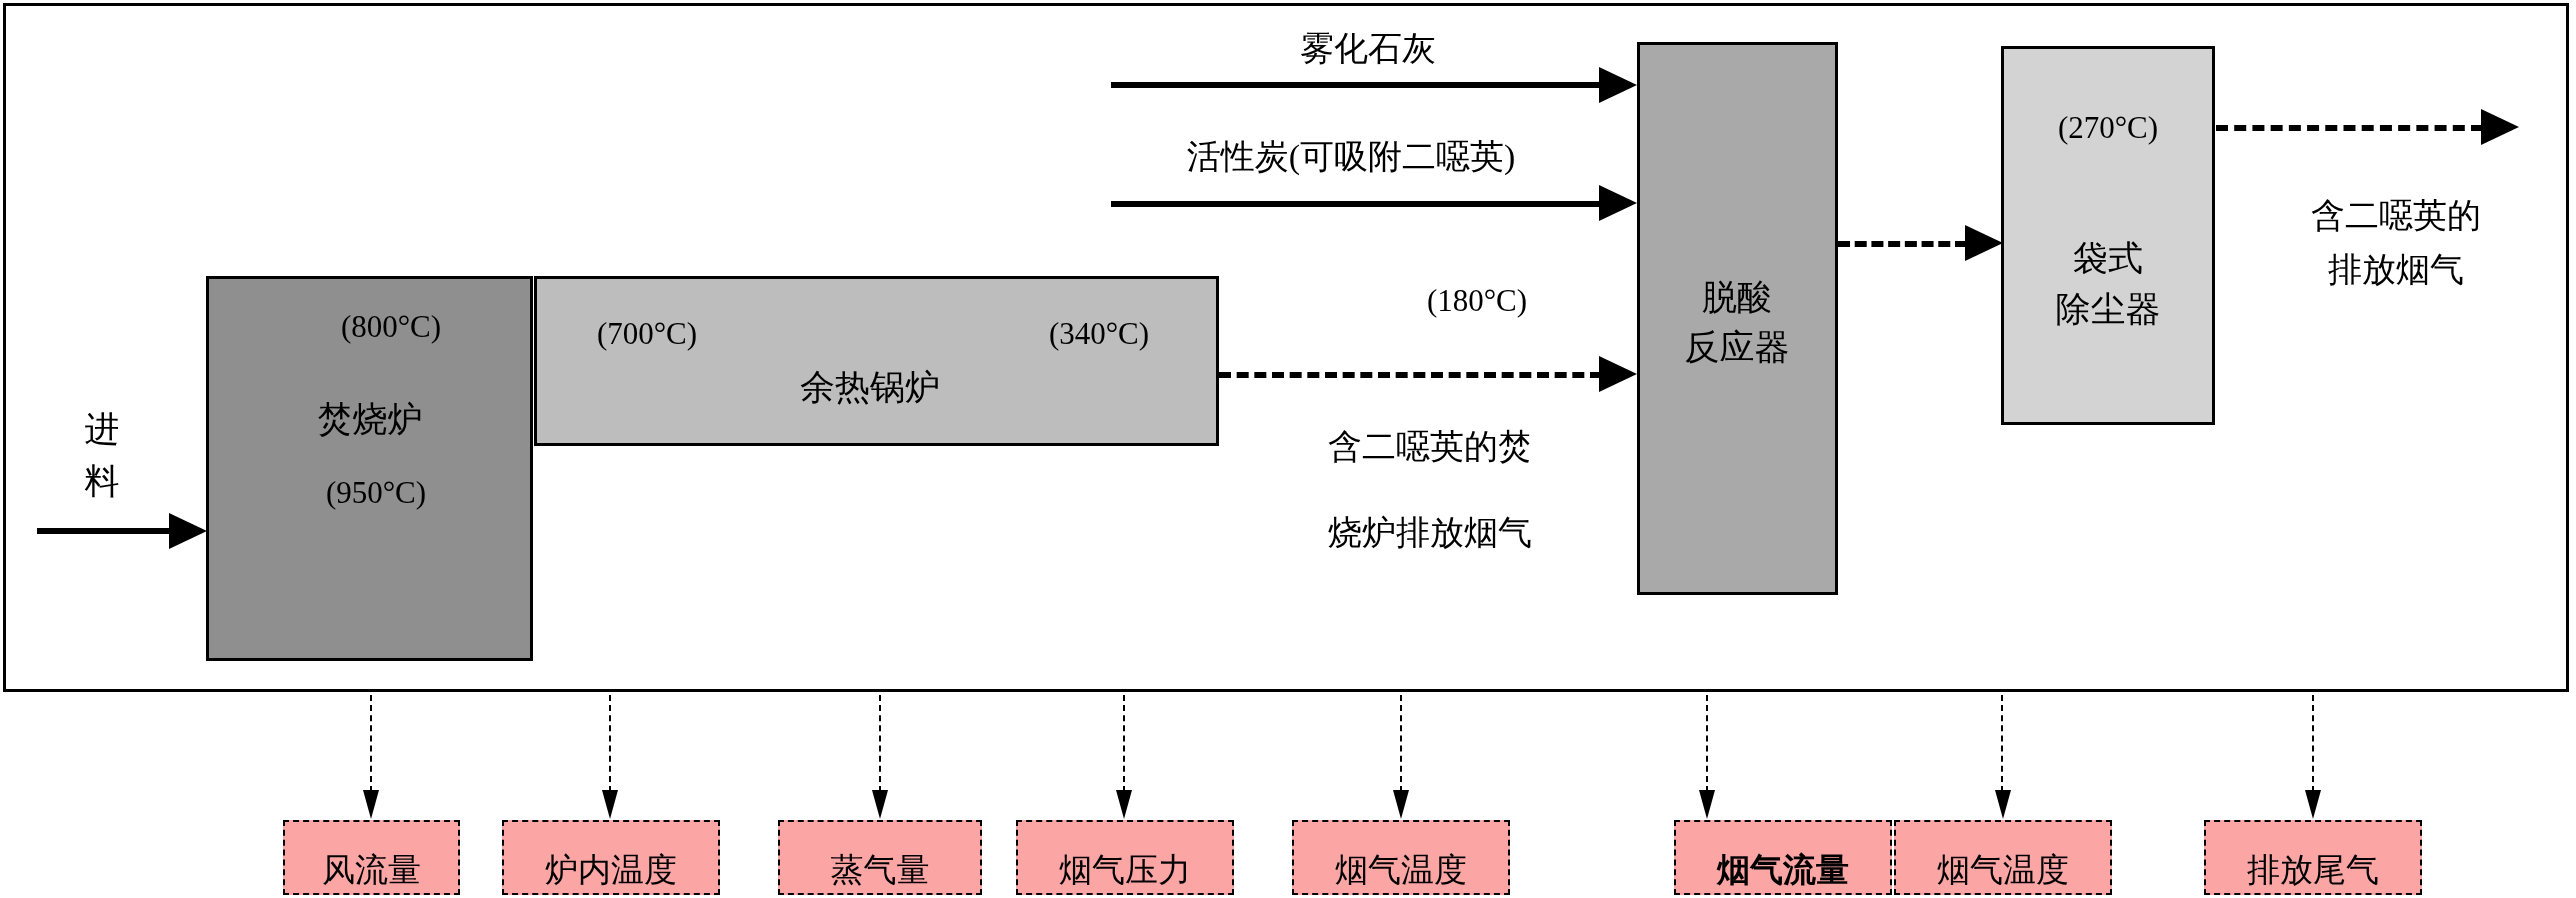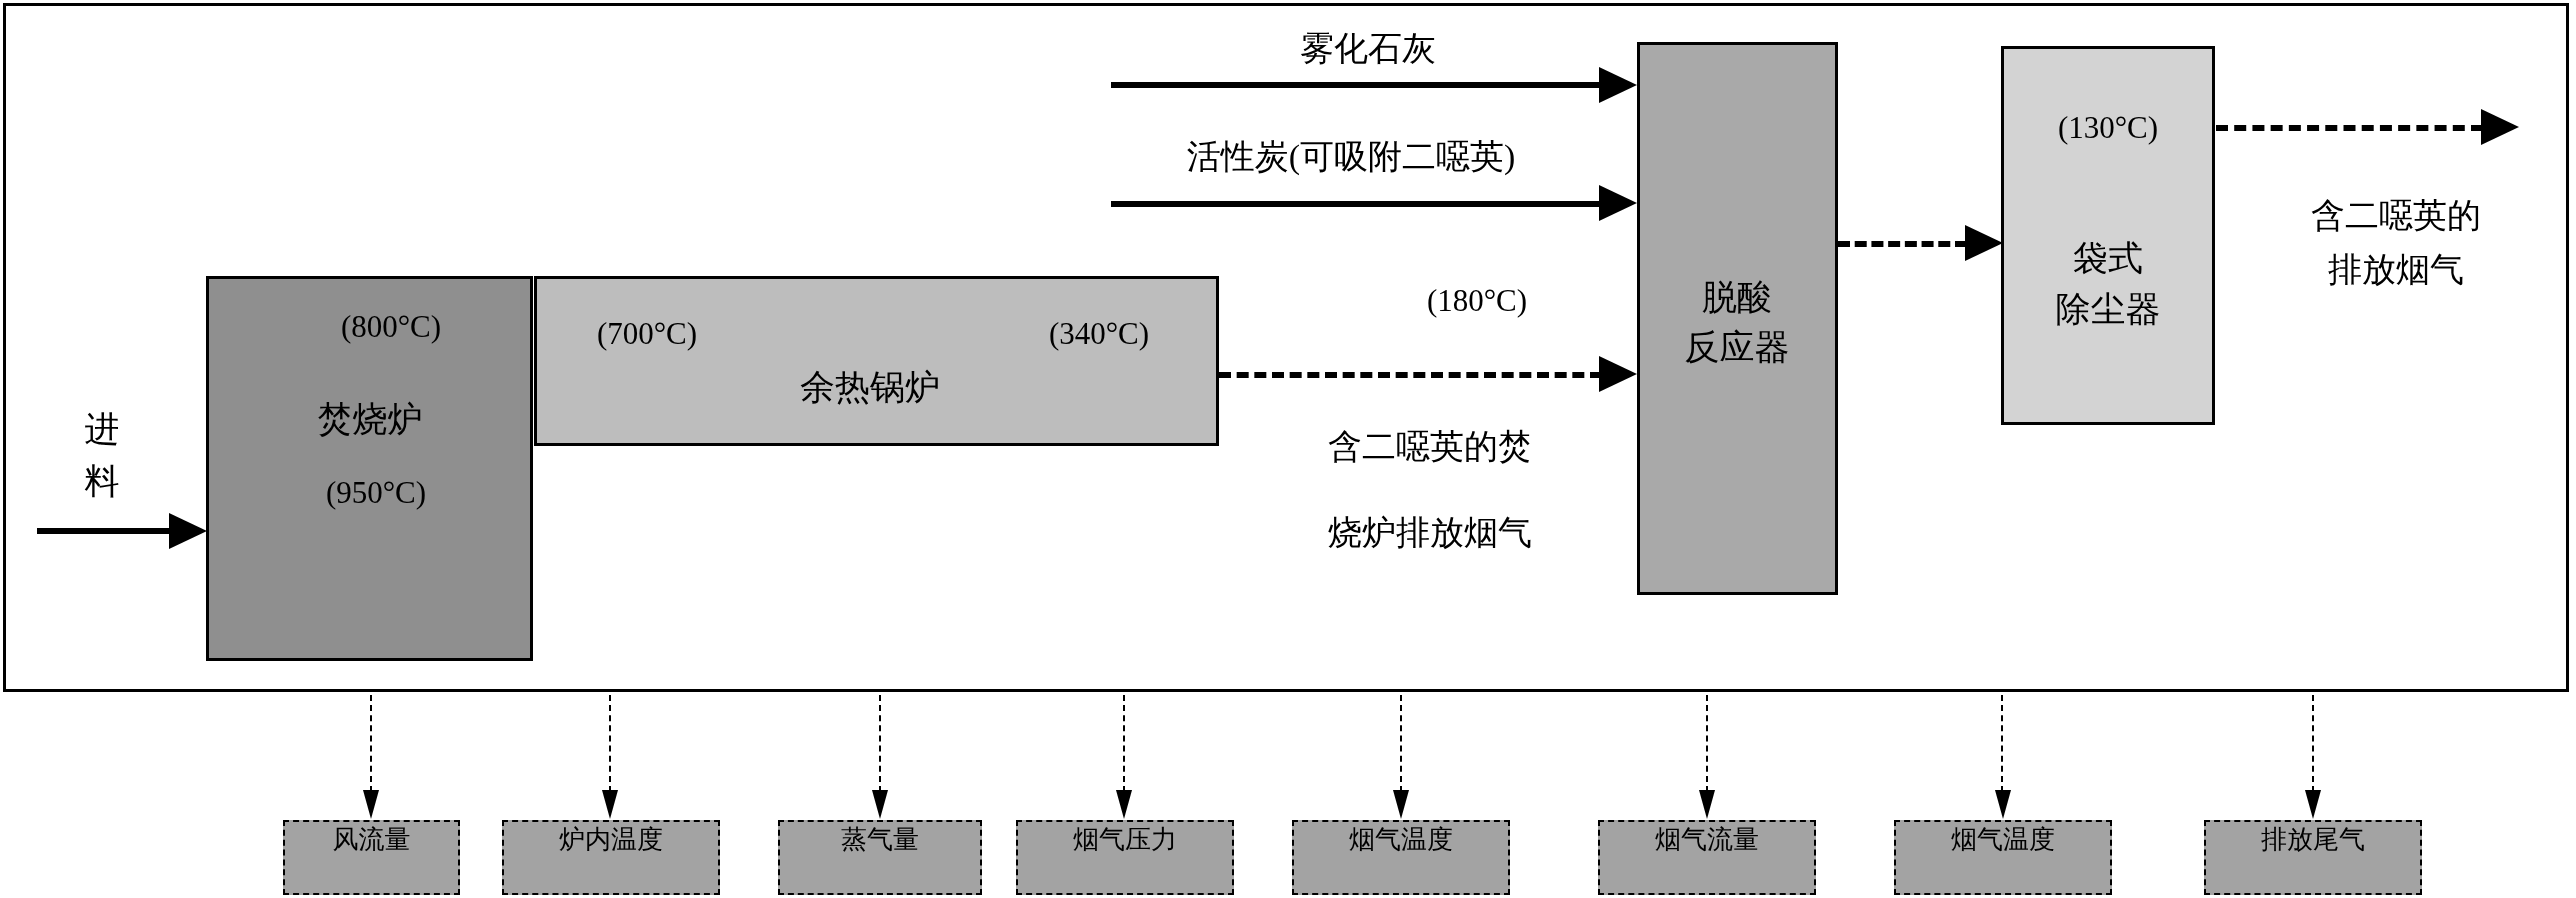--- a/index.html
+++ b/index.html
@@ -55,24 +55,24 @@
     border-right: 8.2px solid transparent;
     border-top: 29px solid #000;
   }
   .mbox {                       
     position: absolute;
     top: 820px;
     height: 75px;
     box-sizing: border-box;
     border: 2.7px dashed #000;
     display: flex;
-    align-items: flex-start;
+    align-items: flex-end;
     justify-content: center;
-    font-size: 26px;
-    background: #a3a3a3;
+    font-size: 33px;
+    background: #fca5a5;
   }
 </style>
 </head>
 <body>
 
 <div id="canvas">
 
   <div class="box" style="left:2.7px; top:2.7px; width:2566px; height:689px; border-width:3.4px; background:transparent;"></div>
 
   <div class="box" style="left: 206px; top: 276px; width: 327px; height: 385px; background-color: rgb(143, 143, 143);"></div>
@@ -84,21 +84,21 @@
   <div class="txt f-node" style="left:370px; top:419px;">焚烧炉</div>
   <div class="txt f-temp" style="left:376px; top:492px;">(950°C)</div>
 
   <div class="txt f-temp" style="left:647px; top:333px;">(700°C)</div>
   <div class="txt f-temp" style="left:1099px; top:333px;">(340°C)</div>
   <div class="txt f-node" style="left:870px; top:387px;">余热锅炉</div>
 
   <div class="txt f-node" style="left:1737px; top:297px;">脱酸</div>
   <div class="txt f-node" style="left:1737px; top:347px;">反应器</div>
 
-  <div class="txt f-temp" style="left:2108px; top:127px;">(130°C)</div>
+  <div class="txt f-temp" style="left:2108px; top:127px;">(270°C)</div>
   <div class="txt f-node" style="left:2108px; top:258px;text-align:center;">袋式</div>
   <div class="txt f-node" style="left:2108px; top:309px;">除尘器</div>
 
   <div class="txt f-node" style="left:102px; top:429px;">进</div>
   <div class="txt f-node" style="left:102px; top:481px;">料</div>
 
   <div class="txt f-flow" style="left:1368px; top:49px;">雾化石灰</div>
   <div class="txt f-flow" style="left:1351px; top:157px;">活性炭(可吸附二噁英)</div>
   <div class="txt f-temp" style="left:1477px; top:300px;">(180°C)</div>
 
@@ -161,21 +161,21 @@
     </div>
   <div class="mbox" style="left:778px; width:204px;">
       <span>蒸气量</span>
     </div>
   <div class="mbox" style="left:1016px; width:218px;">
       <span>烟气压力</span>
     </div>
   <div class="mbox" style="left:1292px; width:218px;">
       <span>烟气温度</span>
     </div>
-  <div class="mbox" style="left:1598px; width:218px;">
+  <div class="mbox" style="left:1674px; width:218px;font-weight:bold;">
       <span>烟气流量</span>
     </div>
   <div class="mbox" style="left:1894px; width:218px;">
       <span>烟气温度</span>
     </div>
   <div class="mbox" style="left:2204px; width:218px;">
       <span>排放尾气</span>
     </div>
 
 </div>

